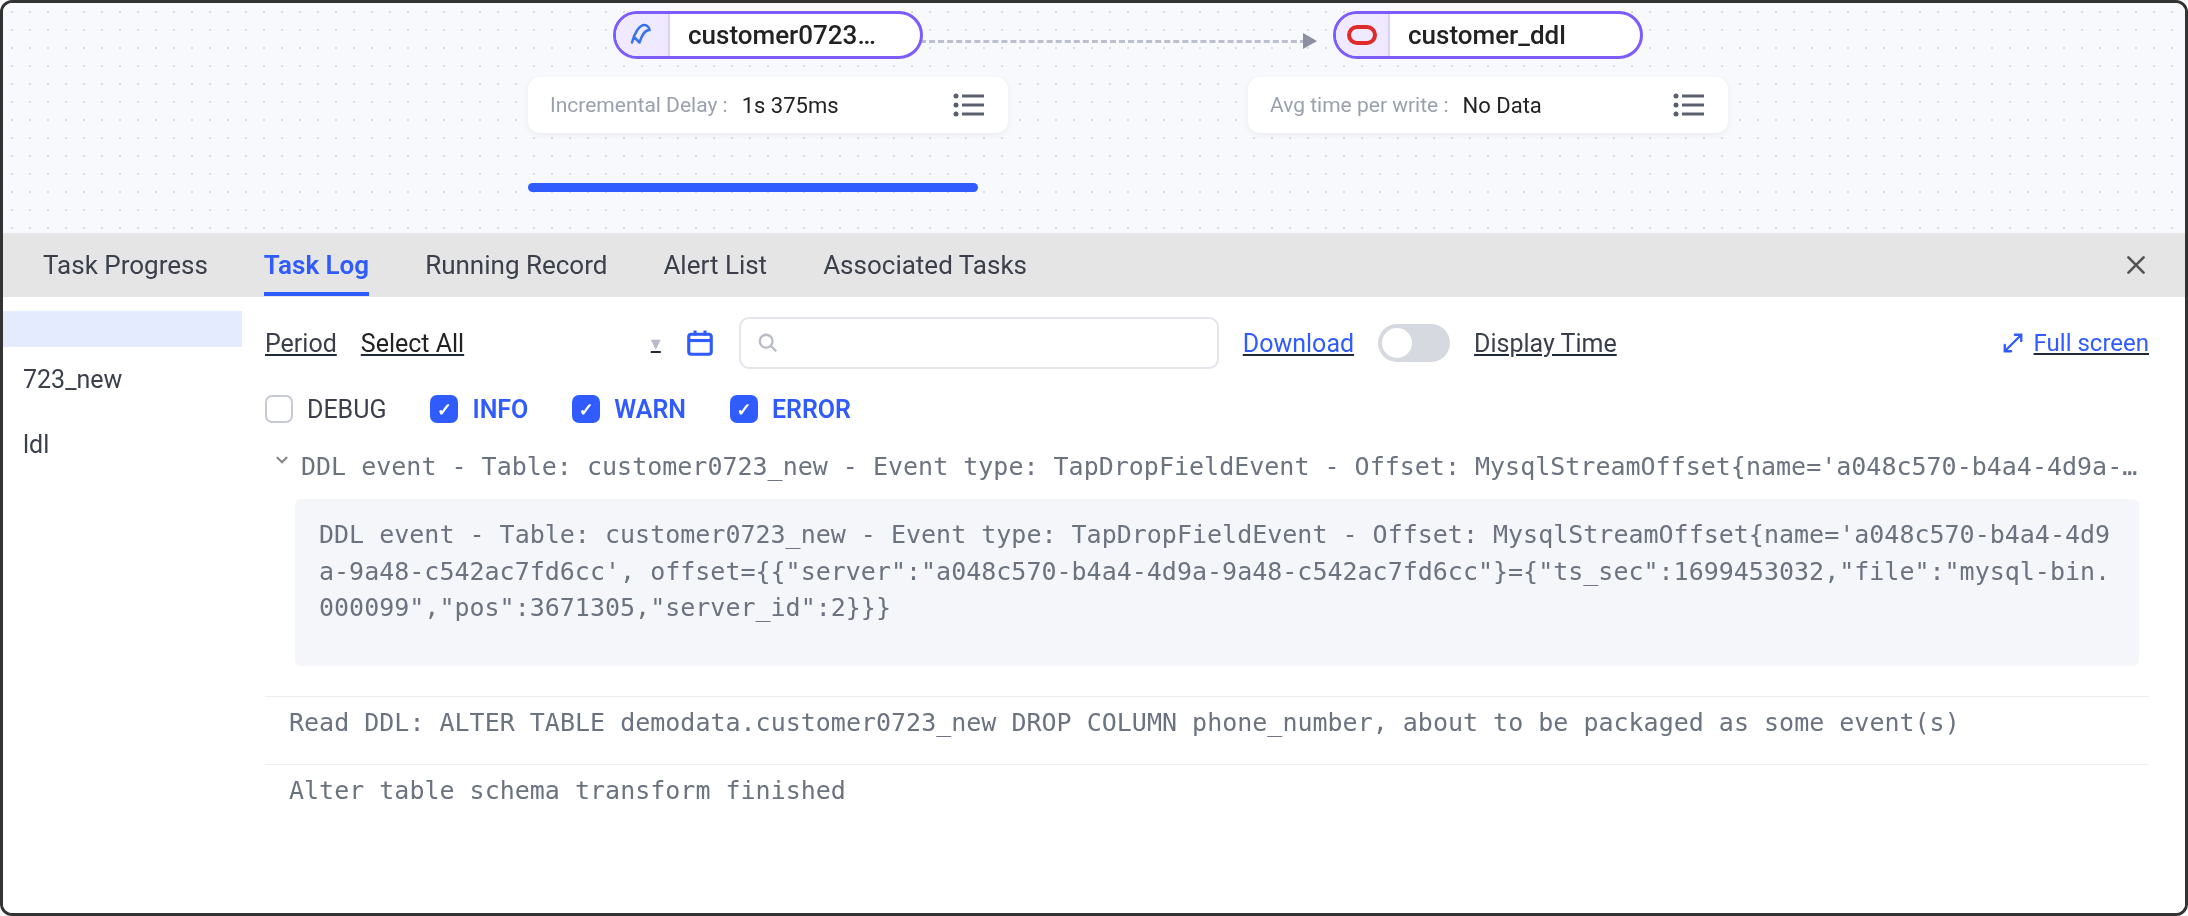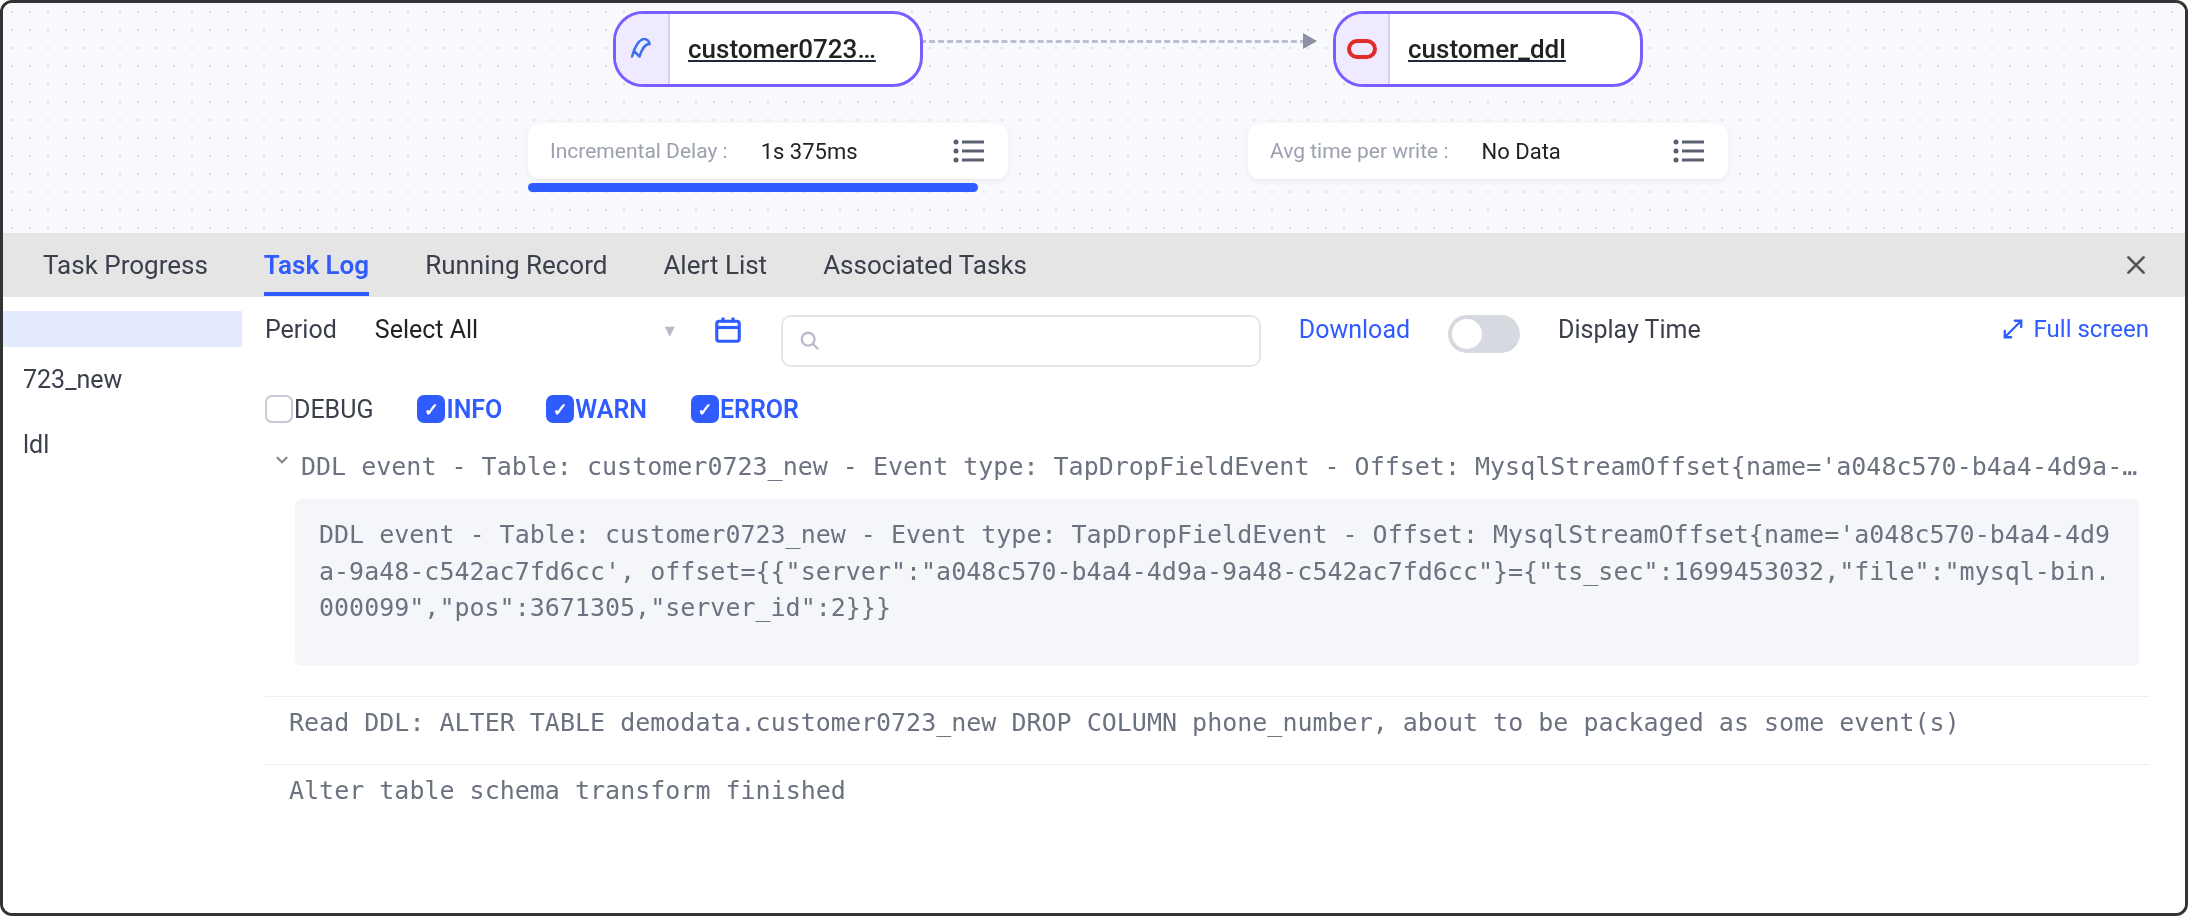--- a/index.html
+++ b/index.html
@@ -32,28 +32,27 @@
     flex-direction: column;
     align-items: stretch;
   }
 
   .node-left { left: 525px; top: 8px; width: 480px; }
   .node-right { left: 1245px; top: 8px; width: 480px; }
 
   .pill {
     display: flex;
     align-items: center;
-    height: 76px;
+    height: 48px;
     border: 3px solid #7c5cff;
     border-radius: 30px;
     background: #fff;
     width: 310px;
-    margin: 0 auto 36px auto;
+    margin: 0 auto 18px auto;
     overflow: hidden;
-    text-decoration: underline;
   }
   .pill-icon-wrap {
     width: 54px;
     height: 100%;
     display: flex;
     align-items: center;
     justify-content: center;
     border-right: 2px solid #d5d0f5;
     background: #efeaff;
   }
@@ -69,21 +68,20 @@
   }
 
   .stat-card {
     background: #fff;
     border-radius: 12px;
     box-shadow: 0 2px 6px rgba(0,0,0,0.06);
     padding: 14px 22px;
     display: flex;
     align-items: center;
     width: 480px;
-    gap: 19px;
   }
   .stat-label {
     color: #9aa0ad;
     font-size: 21px;
   }
   .stat-value {
     color: #222;
     font-size: 22px;
     margin-left: 14px;
     flex: 1;
@@ -182,23 +180,24 @@
   .main-panel {
     flex: 1;
     display: flex;
     flex-direction: column;
     padding: 18px 36px 0 22px;
     overflow: hidden;
   }
 
   .toolbar {
     display: flex;
-    align-items: flex-start;
-    gap: 38px;
+    align-items: center;
+    gap: 24px;
     height: 56px;
+    text-decoration: underline;
   }
   .toolbar .lbl { font-size: 25px; color: #3a3f4b; }
   .toolbar .sel-all {
     font-size: 25px; color: #222; display:flex; align-items:center; gap:10px;
   }
   .toolbar .chev { color:#b7bcc8; font-size:20px; }
 
   .cal-icon { color:#2f5bff; }
 
   .search-box {
@@ -234,21 +233,21 @@
 
   .fullscreen {
     margin-left:auto; display:flex; align-items:center; gap:10px; color:#2f5bff; font-size:24px; cursor:pointer;
   }
 
   
   .level-row {
     display:flex; align-items:center; gap:44px; margin-top:14px; height:48px;
   }
   .chk {
-    display:flex; align-items:center; gap:1px; font-size:25px; cursor:pointer;
+    display:flex; align-items:center; gap:14px; font-size:25px; cursor:pointer;
   }
   .chk .box {
     width:28px; height:28px; border-radius:7px; display:flex; align-items:center; justify-content:center;
   }
   .box.empty { border:2.5px solid #c7cad5; background:#fff; }
   .box.filled { background:#2f5bff; color:#fff; font-size:18px; font-weight:700; }
   .chk.blue { color:#2f5bff; font-weight:600; }
   .chk.plain { color:#3a3f4b; }
 
   

